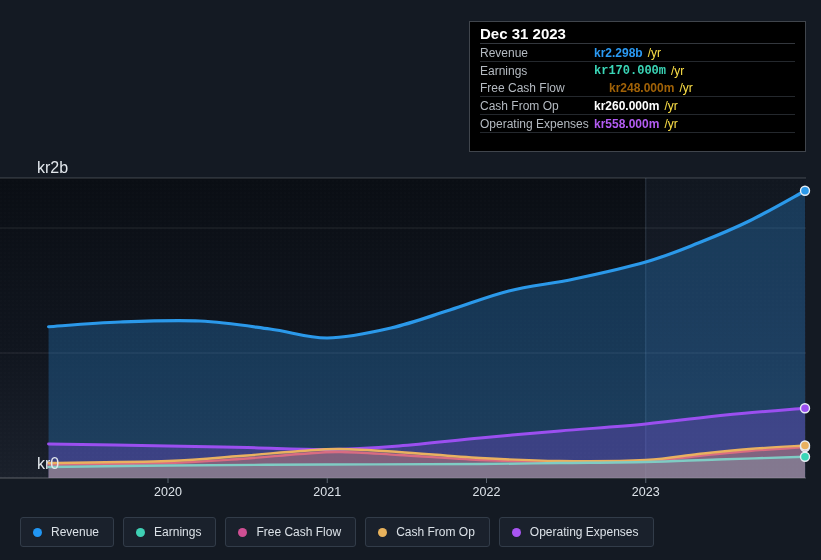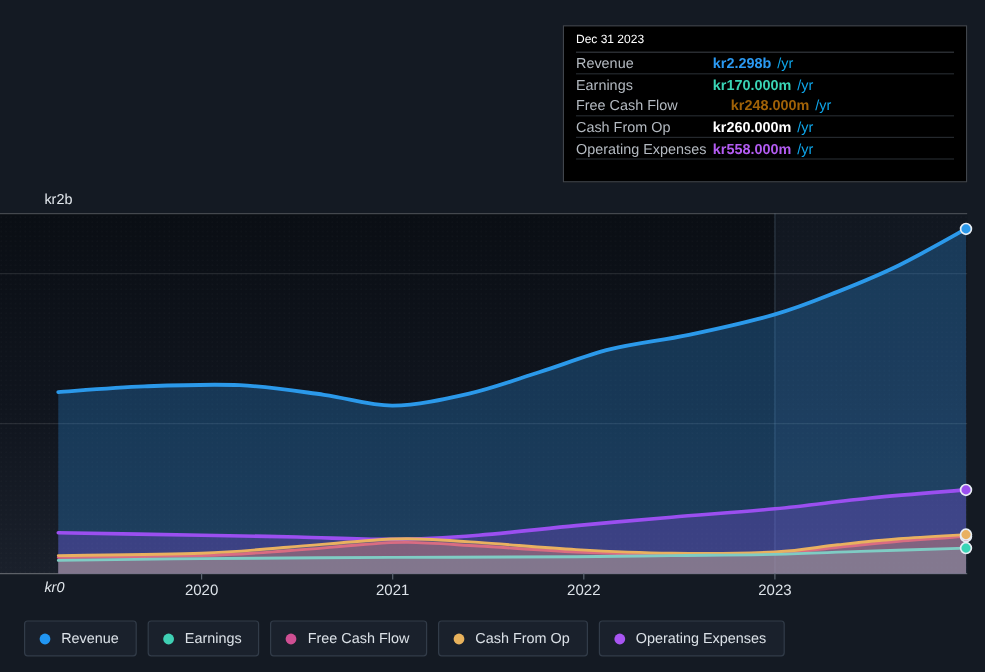--- a/index.html
+++ b/index.html
@@ -1,32 +1,32 @@
 <!DOCTYPE html>
 <html><head>
 <meta charset="utf-8">
 <style>
   html,body{margin:0;padding:0;background:#141a23;}
   body{width:821px;height:560px;overflow:hidden;
        font-family:"Liberation Sans","DejaVu Sans",sans-serif;}
   .stage{position:relative;width:821px;height:560px;}
   svg#chart{position:absolute;left:0;top:0;}
-  .y-label{position:absolute;left:25px;font-size:12px;color:#e2e7ec;z-index:2;padding-left:12px;}
+  .y-label{position:absolute;left:25px;font-size:16px;color:#e2e7ec;z-index:2;padding-left:12px;}
   .y-label.top{top:159px;}
-  .y-label.zero{top:482px;font-style:italic;}
+  .y-label.zero{top:455px;}
   .tooltip{position:absolute;left:469px;top:21px;width:337px;height:131px;
            box-sizing:border-box;background:#000;border:1px solid #40454c;
            padding:1px 10px 0 10px;z-index:6;font-size:12px;color:#b4bac1;}
-  .tt-title{height:20px;line-height:21px;font-size:10px;font-weight:normal;color:#ffffff;
+  .tt-title{height:20px;line-height:21px;font-size:15px;font-weight:bold;color:#ffffff;
             border-bottom:1px solid #33373d;}
   .tt-row{height:17px;display:flex;align-items:center;border-bottom:1px solid #24282d;}
   .tt-row.no-div{border-bottom:none;}
   .tt-label{width:114px;flex:none;color:#b4bac1;}
   .tt-value{font-weight:bold;}
-  .tt-suffix{color:#0ea5e9;margin-left:5px;}
+  .tt-suffix{color:#fde047;margin-left:5px;}
   .legend{position:absolute;left:20px;top:517px;display:flex;gap:9px;z-index:4;}
   .legend-item{display:flex;align-items:center;height:28px;padding:0 14px 0 12px;
                background:#1a212c;border:1px solid #323c49;border-radius:3px;
                font-size:12px;color:#dbe1e7;cursor:pointer;}
   .legend-dot{width:9px;height:9px;border-radius:50%;margin-right:9px;flex:none;}
 </style>
 </head>
 <body>
 
 <div class="stage">
@@ -92,21 +92,21 @@
     <div class="tt-title">Dec 31 2023</div>
 
     <div class="tt-row">
       <span class="tt-label">Revenue</span>
       <span class="tt-value" style="color: rgb(43, 154, 243);">kr2.298b</span>
       <span class="tt-suffix">/yr</span>
     </div>
 
     <div class="tt-row no-div">
       <span class="tt-label">Earnings</span>
-      <span class="tt-value" style="color: rgb(58, 213, 182);">kr170.000m</span>
+      <span class="tt-value" style="color: rgb(58, 213, 182); font-family: Liberation Mono, monospace;">kr170.000m</span>
       <span class="tt-suffix">/yr</span>
     </div>
 
 
     <div class="tt-row">
       <span class="tt-label">Free Cash Flow</span>
       <span class="tt-value" style="color: #a16207; margin-left: 15px;">kr248.000m</span>
       <span class="tt-suffix">/yr</span>
     </div>
 

